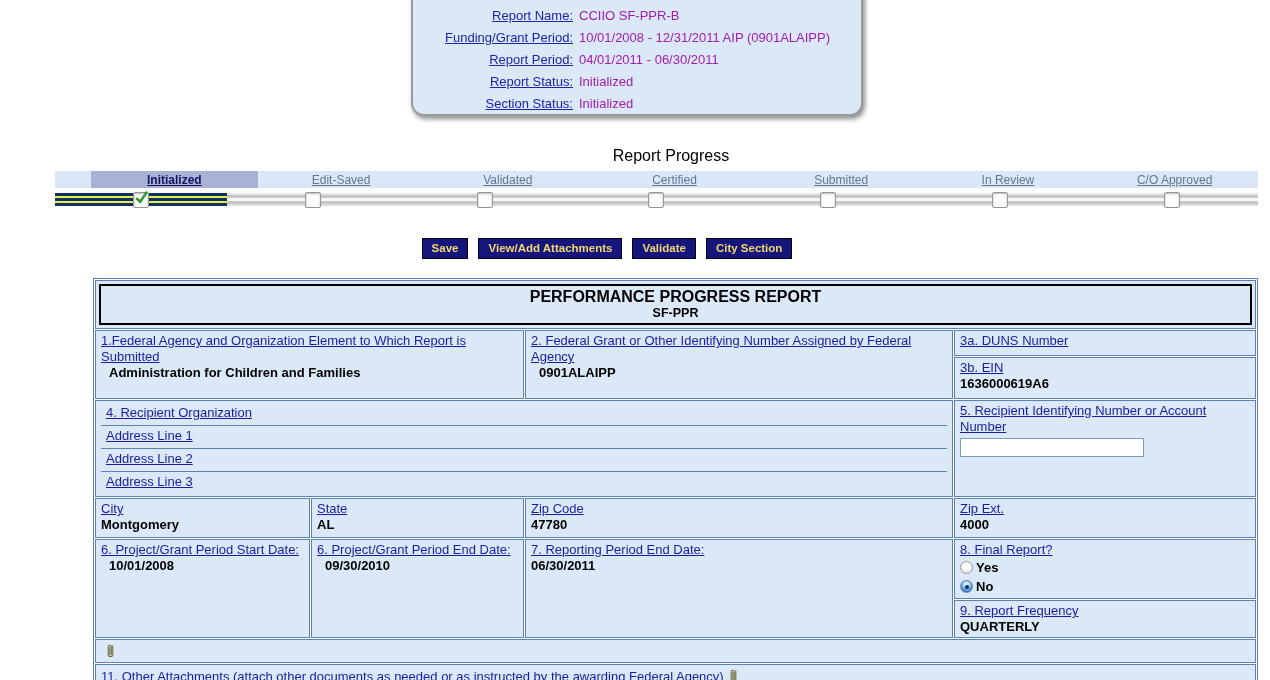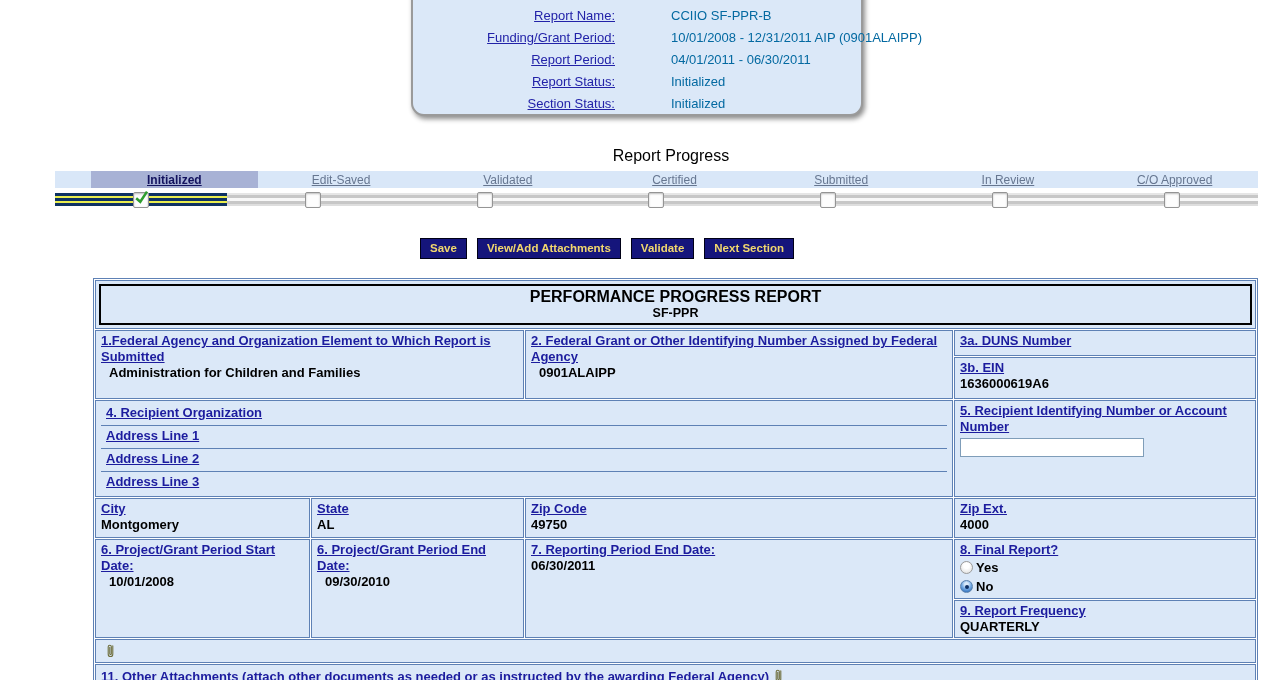--- a/index.html
+++ b/index.html
@@ -3,24 +3,24 @@
 <meta charset="utf-8">
 <style>
   html,body{margin:0;padding:0;width:1270px;height:680px;overflow:hidden;background:#fff;
     font-family:"Liberation Sans","DejaVu Sans",sans-serif;}
   .abs{position:absolute;padding-left:36px;}
 
   
   .info-box{left:411px;top:-22px;width:452px;height:138px;background:#dbe8f8;
     border:2px solid #9a9a9a;border-radius:13px;box-shadow:2px 3px 5px rgba(0,0,0,.45);
     padding:24px 0 0 0;box-sizing:border-box;}
-  .info-row{display:grid;grid-template-columns:160px 1fr;column-gap:20px;height:22px;
-    align-items:center;font-size:13px;padding-left:42px;}
+  .info-row{display:grid;grid-template-columns:160px 1fr;column-gap:6px;height:22px;
+    align-items:center;font-size:13px;}
   .info-label{text-align:right;color:#2222a8;text-decoration:underline;white-space:nowrap;}
-  .info-value{color:#0369a1;white-space:nowrap;margin-left:36px;}
+  .info-value{color:#a21caf;white-space:nowrap;}
 
   
   .rp-title{left:0;top:147px;width:1270px;text-align:center;font-size:16px;color:#000;}
   .stage-labels{left:55px;top:171px;width:1167px;height:17px;background:#d9e7f8;
     display:grid;grid-template-columns:repeat(7,1fr);}
   .stage{display:flex;align-items:center;justify-content:center;font-size:12px;}
   .stage-label{color:#66769                                  0;color:#667690;text-decoration:underline;cursor:pointer;}
   .stage.active{background:#a8b2d5;}
   .stage.active .stage-label{color:#13135e;font-weight:bold;}
   .track{left:55px;top:193px;width:1167px;height:13px;}
@@ -41,21 +41,21 @@
     border:1px solid #000016;padding:3px 9px 4px 9px;cursor:pointer;
     font-family:"Liberation Sans","DejaVu Sans",sans-serif;}
 
   
   .form-wrap{left:57px;top:278px;width:1165px;}
   table.ppr{border-collapse:separate;border-spacing:1px;background:#fff;width:1165px;
     border:1px solid #5e81b5;table-layout:fixed;}
   table.ppr td{background:#dbe8f8;border:1px solid #5e81b5;vertical-align:top;
     padding:2px 5px;font-size:13px;color:#000;overflow:hidden;}
   td.noPad{padding:0;}
-  .flabel{color:#1c1c9e;font-weight:bold;text-decoration:underline;line-height:16px;}
+  .flabel{color:#1c1c9e;font-weight:normal;text-decoration:underline;line-height:16px;}
   .fvalue{font-weight:bold;line-height:16px;}
   .ind{padding-left:8px;}
   .hdrbox{border:2px solid #000;margin:2px;padding:2px 0 3px 0;text-align:center;}
   .hdr1{font-size:16px;font-weight:bold;}
   .hdr2{font-size:12.5px;font-weight:bold;}
   .subrow{padding:2px 5px;border-bottom:1px solid #5e81b5;height:18px;}
   .subrow:last-child{border-bottom:none;}
   input.acct{width:178px;height:15px;border:1px solid #7f9db9;background:#fff;margin-top:3px;
     font-size:12px;padding:1px 2px;}
   .radio-line{display:flex;align-items:center;gap:3px;height:19px;font-weight:bold;}
@@ -134,21 +134,21 @@
     <span class="cb"></span>
     <span class="cb"></span>
     <span class="cb"></span>
   </div>
 </div>
 
 <div class="abs toolbar">
   <button class="btn">Save</button>
   <button class="btn">View/Add Attachments</button>
   <button class="btn">Validate</button>
-  <button class="btn">Next Section</button>
+  <button class="btn">City Section</button>
 </div>
 
 <div class="abs form-wrap">
 <table class="ppr">
   <colgroup>
         <col style="width:215px">
         <col style="width:213px">
         <col style="width:428px">
         <col>
       </colgroup>
@@ -200,21 +200,21 @@
     <td style="height:34px;">
       <div class="flabel">City</div>
       <div class="fvalue">Montgomery</div>
     </td>
     <td>
       <div class="flabel">State</div>
       <div class="fvalue">AL</div>
     </td>
     <td>
       <div class="flabel">Zip Code</div>
-      <div class="fvalue">49750</div>
+      <div class="fvalue">47780</div>
     </td>
     <td>
       <div class="flabel">Zip Ext.</div>
       <div class="fvalue">4000</div>
     </td>
   </tr>
 
   <tr>
     <td rowspan="2" style="height:56px;">
       <div class="flabel">6. Project/Grant Period Start Date:</div>

